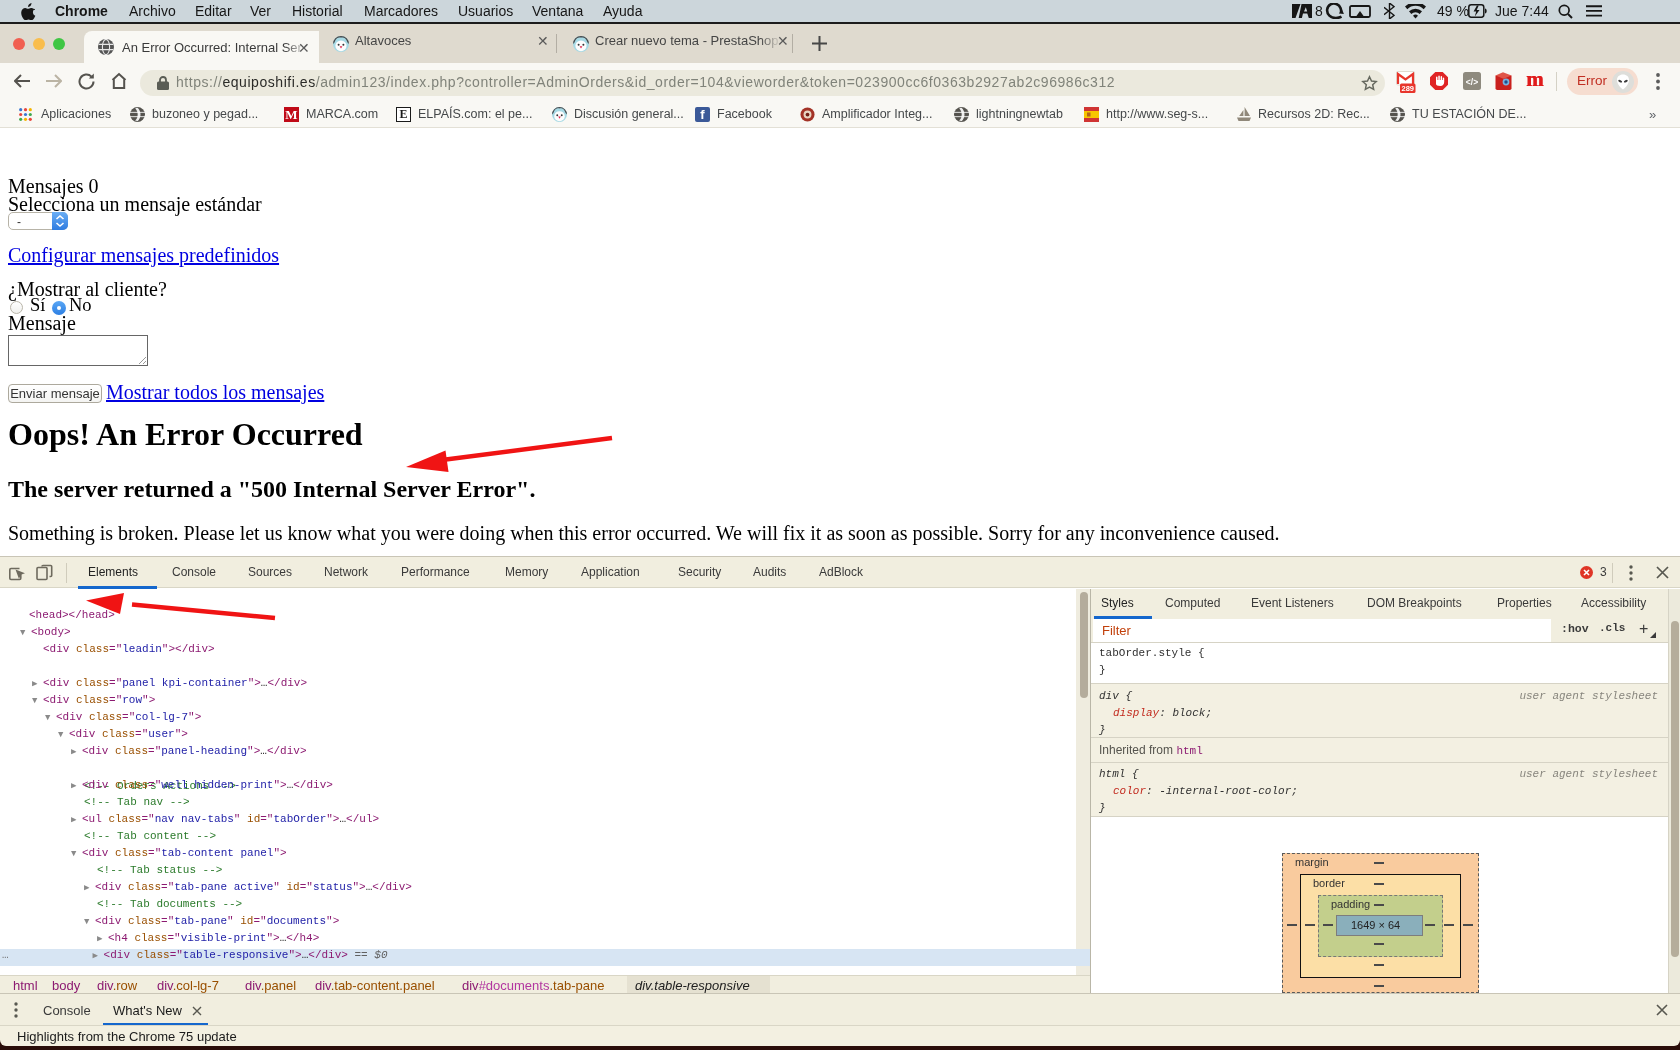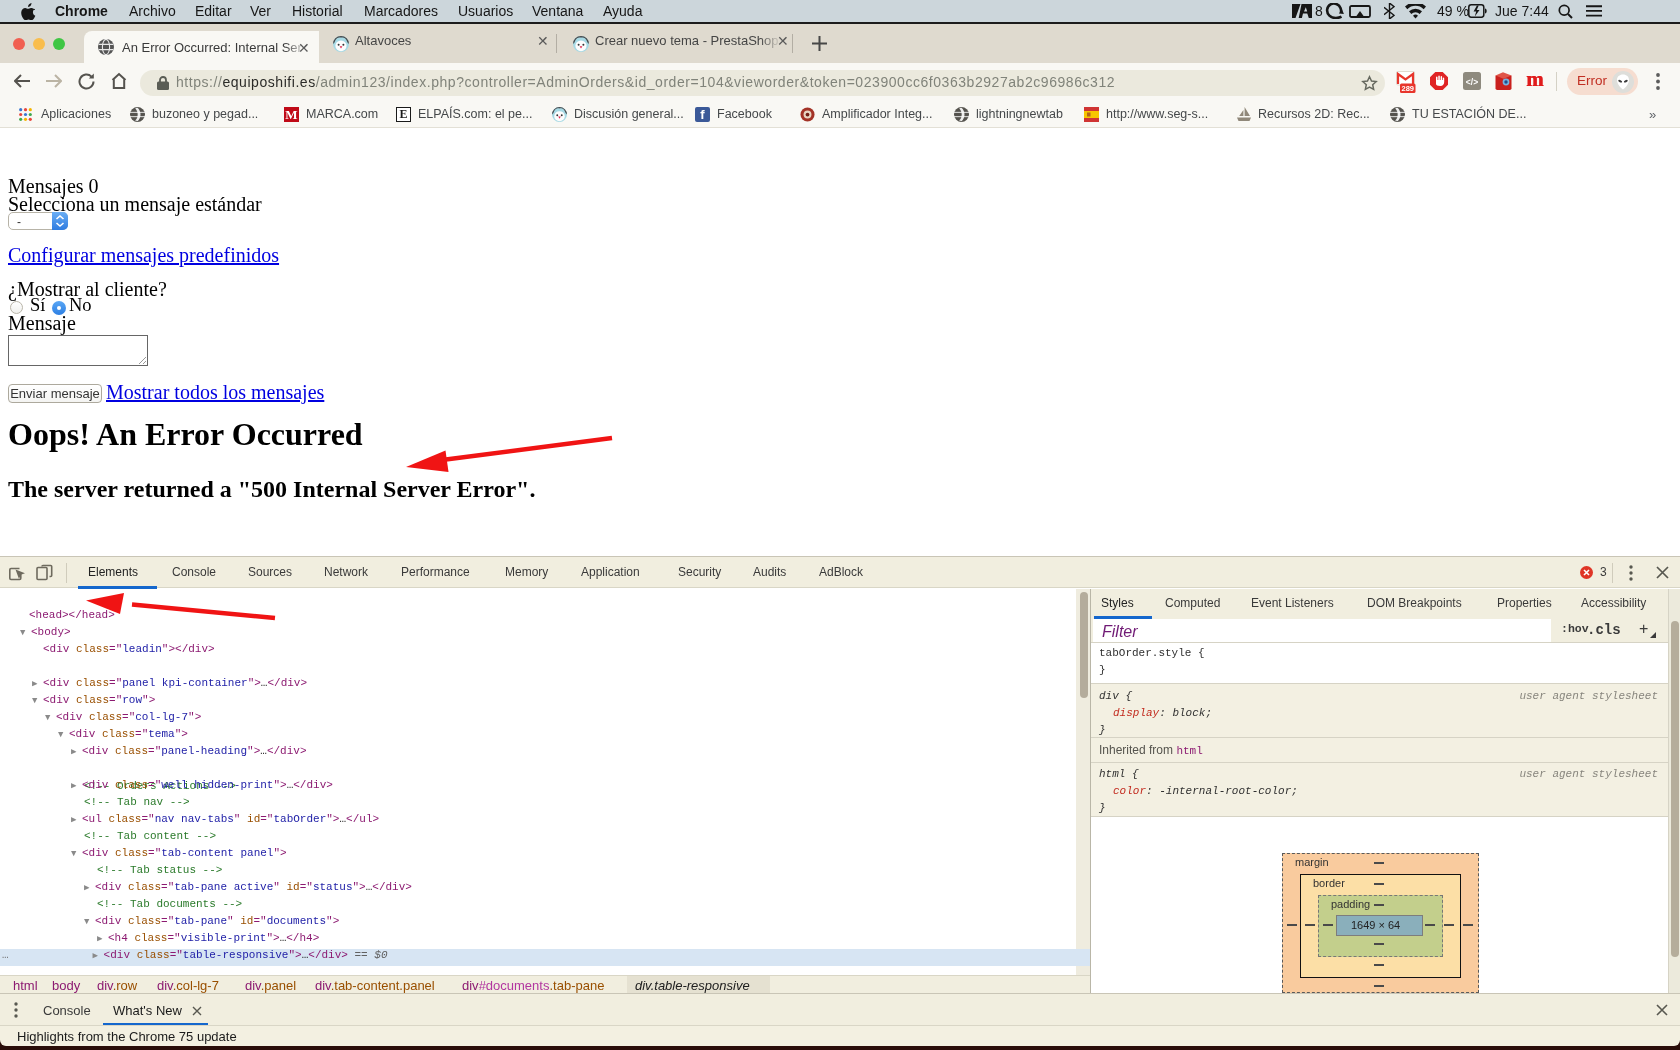--- a/index.html
+++ b/index.html
@@ -287,20 +287,21 @@
       </svg>
   </div>
   <div class="abs" style="left:8px;top:255px;width:94px;height:19px;background:linear-gradient(#fff,#f4f4f2);border:1px solid #ada99d;border-radius:4px;font-family:'Liberation Sans';font-size:13px;color:#333;text-align:center;line-height:18px;">Enviar mensaje</div>
   <div class="t16" style="left:106px;top:252px;"><a href="#">Mostrar todos los mensajes</a></div>
   <div class="abs" style="left:8px;top:287px;font-size:32px;font-weight:bold;white-space:nowrap;">Oops! An Error Occurred</div>
   <svg class="abs" style="left:400px;top:303px" width="220" height="45" viewBox="0 0 220 45">
       <path fill="none" stroke="#f01414" stroke-width="4.5" d="M212 6 42 28"></path>
       <path fill="#f01414" d="M6 35 45.5 18.5l3 21.5z"></path>
     </svg>
   <div class="abs" style="left:8px;top:347px;font-size:24px;font-weight:bold;white-space:nowrap;">The server returned a "500 Internal Server Error".</div>
+  <div class="t16" style="left:8px;top:393px;">Something is broken. Please let us know what you were doing when this error occurred. We will fix it as soon as possible. Sorry for any inconvenience caused.</div>
 </div>
 <div class="abs" id="dtbar">
   <svg class="abs" style="left:9px;top:7px" width="17" height="17" viewBox="0 0 17 17">
       <path fill="none" stroke="#6e6a5e" stroke-width="1.6" d="M10.5 4.5H2A1.2 1.2 0 0 0 .8 5.7v8.6A1.2 1.2 0 0 0 2 15.5h8.6a1.2 1.2 0 0 0 1.2-1.2V10"></path>
       <path fill="#6e6a5e" d="M6.5 5.5 16 9.2l-4.2 1.5L10 15z"></path>
     </svg>
   <svg class="abs" style="left:36px;top:7px" width="17" height="17" viewBox="0 0 17 17">
       <rect x="1" y="3.5" width="10" height="12" rx="1" fill="none" stroke="#6e6a5e" stroke-width="1.6"></rect>
       <path fill="none" stroke="#6e6a5e" stroke-width="1.6" d="M13.5 12.5h1.2a1 1 0 0 0 1-1V2.5a1 1 0 0 0-1-1H7a1 1 0 0 0-1 1"></path>
     </svg>
@@ -333,21 +334,21 @@
 </div>
 <div class="abs" id="elempanel">
   <div class="abs" style="left:1076px;top:0;width:14px;height:386px;background:#efecdf;"></div>
   <div class="trow" style="top:360px;background:#d7e5f3;"></div>
   <div class="trow" style="top:18px;"><span style="margin-left:29px;"></span><span class="tg">&lt;head&gt;&lt;/head&gt;</span></div>
   <div class="trow" style="top:35px;"><span style="margin-left:20px;"></span><span class="arr">▼</span><span class="tg">&lt;body&gt;</span></div>
   <div class="trow" style="top:52px;"><span style="margin-left:43px;"></span><span class="tg">&lt;div <span class="an">class</span>="<span class="av">leadin</span>"&gt;&lt;/div&gt;</span></div>
   <div class="trow" style="top:86px;"><span style="margin-left:32px;"></span><span class="arr">▶</span><span class="tg">&lt;div <span class="an">class</span>="<span class="av">panel kpi-container</span>"&gt;<span style="color:#222;">…</span>&lt;/div&gt;</span></div>
   <div class="trow" style="top:103px;"><span style="margin-left:32px;"></span><span class="arr">▼</span><span class="tg">&lt;div <span class="an">class</span>="<span class="av">row</span>"&gt;</span></div>
   <div class="trow" style="top:120px;"><span style="margin-left:45px;"></span><span class="arr">▼</span><span class="tg">&lt;div <span class="an">class</span>="<span class="av">col-lg-7</span>"&gt;</span></div>
-  <div class="trow" style="top:137px;"><span style="margin-left:58px;"></span><span class="arr">▼</span><span class="tg">&lt;div <span class="an">class</span>="<span class="av">tema</span>"&gt;</span></div>
+  <div class="trow" style="top:137px;"><span style="margin-left:58px;"></span><span class="arr">▼</span><span class="tg">&lt;div <span class="an">class</span>="<span class="av">user</span>"&gt;</span></div>
   <div class="trow" style="top:154px;"><span style="margin-left:71px;"></span><span class="arr">▶</span><span class="tg">&lt;div <span class="an">class</span>="<span class="av">panel-heading</span>"&gt;<span style="color:#222;">…</span>&lt;/div&gt;</span></div>
   <div class="trow" style="top:189px;"><span style="margin-left:84px;"></span><span class="cm">&lt;!-- Orders Actions --&gt;</span></div>
   <div class="trow" style="top:188px;"><span style="margin-left:71px;"></span><span class="arr">▶</span><span class="tg">&lt;div <span class="an">class</span>="<span class="av">well hidden-print</span>"&gt;<span style="color:#222;">…</span>&lt;/div&gt;</span></div>
   <div class="trow" style="top:205px;"><span style="margin-left:84px;"></span><span class="cm">&lt;!-- Tab nav --&gt;</span></div>
   <div class="trow" style="top:222px;"><span style="margin-left:71px;"></span><span class="arr">▶</span><span class="tg">&lt;ul <span class="an">class</span>="<span class="av">nav nav-tabs</span>" <span class="an">id</span>="<span class="av">tabOrder</span>"&gt;<span style="color:#222;">…</span>&lt;/ul&gt;</span></div>
   <div class="trow" style="top:239px;"><span style="margin-left:84px;"></span><span class="cm">&lt;!-- Tab content --&gt;</span></div>
   <div class="trow" style="top:256px;"><span style="margin-left:71px;"></span><span class="arr">▼</span><span class="tg">&lt;div <span class="an">class</span>="<span class="av">tab-content panel</span>"&gt;</span></div>
   <div class="trow" style="top:273px;"><span style="margin-left:97px;"></span><span class="cm">&lt;!-- Tab status --&gt;</span></div>
   <div class="trow" style="top:290px;"><span style="margin-left:84px;"></span><span class="arr">▶</span><span class="tg">&lt;div <span class="an">class</span>="<span class="av">tab-pane active</span>" <span class="an">id</span>="<span class="av">status</span>"&gt;<span style="color:#222;">…</span>&lt;/div&gt;</span></div>
   <div class="trow" style="top:307px;"><span style="margin-left:97px;"></span><span class="cm">&lt;!-- Tab documents --&gt;</span></div>
@@ -364,23 +365,23 @@
   <div class="abs" style="left:0;top:0;width:590px;height:30px;background:#f1eedf;"></div>
   <div class="dtab" style="left:10px;top:7px;color:#222;">Styles</div>
   <div class="dtab" style="left:74px;top:7px;">Computed</div>
   <div class="dtab" style="left:160px;top:7px;">Event Listeners</div>
   <div class="dtab" style="left:276px;top:7px;">DOM Breakpoints</div>
   <div class="dtab" style="left:406px;top:7px;">Properties</div>
   <div class="dtab" style="left:490px;top:7px;">Accessibility</div>
   <div class="abs" style="left:3px;top:27px;width:58px;height:3px;background:#1567cd;"></div>
   <div class="abs" style="left:0;top:30px;width:590px;height:24px;background:#f1eedf;border-bottom:1px solid #d6d3c5;">
     <div class="abs" style="left:2px;top:0;width:458px;height:23px;background:#fff;"></div>
-    <div class="abs" style="left:11px;top:4px;font-size:16px;color:#701a75;font-style:italic;">Filter</div>
+    <div class="abs" style="left:11px;top:4px;font-size:13px;color:#c2410c;">Filter</div>
     <div class="abs" style="left:470px;top:3px;font-family:'Liberation Mono',monospace;font-weight:bold;font-size:11.5px;color:#3a3a3a;">:hov</div>
-    <div class="abs" style="left:496px;top:3px;font-family:'Liberation Mono',monospace;font-weight:bold;font-size:14px;color:#3a3a3a;">.cls</div>
+    <div class="abs" style="left:508px;top:3px;font-family:'Liberation Mono',monospace;font-weight:bold;font-size:11px;color:#3a3a3a;">.cls</div>
     <div class="abs" style="left:548px;top:1px;font-size:16px;color:#3a3a3a;">+</div>
     <svg class="abs" style="left:559px;top:13px" width="6" height="6" viewBox="0 0 6 6">
         <path fill="#3a3a3a" d="M6 0v6H0z"></path>
       </svg>
   </div>
   <div class="sstxt" style="left:8px;top:58px;">tabOrder.style {</div>
   <div class="sstxt" style="left:8px;top:75px;">}</div>
   <div class="abs" style="left:0;top:94px;width:577px;height:54px;background:#f3f0e2;border-top:1px solid #d6d3c5;">
     <div class="sstxt" style="left:8px;top:6px;font-style:italic;">div {</div>
     <div class="sstxt" style="right:10px;top:6px;font-style:italic;color:#87857d;">user agent stylesheet</div>

